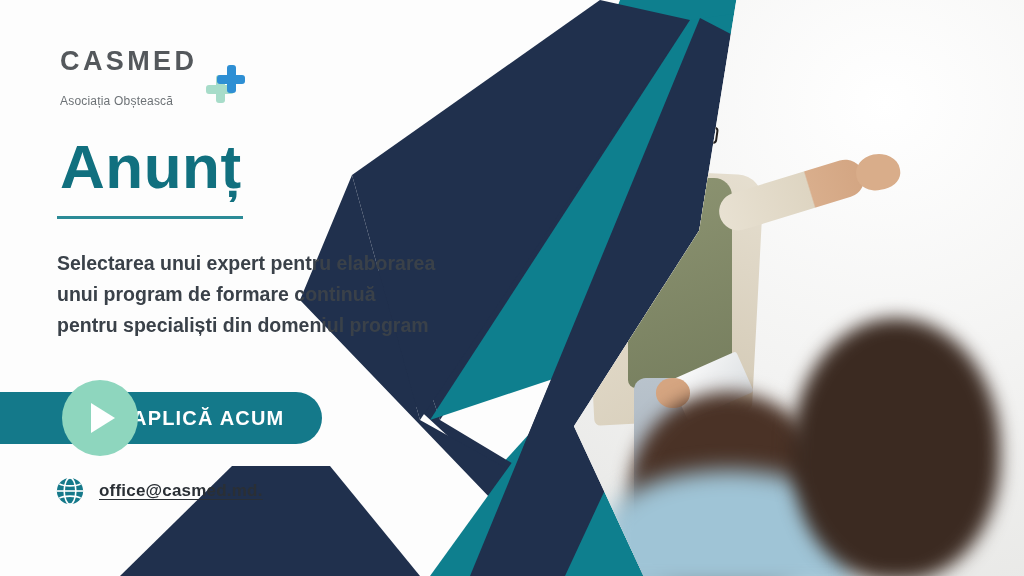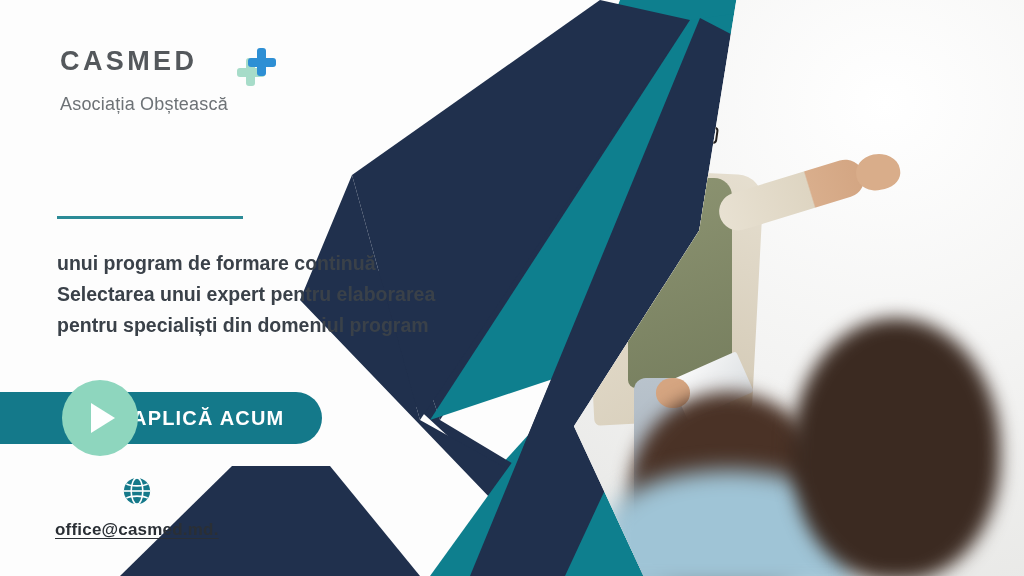--- a/index.html
+++ b/index.html
@@ -124,27 +124,27 @@
   .aud-a { left: 232px; top: 318px; width: 208px; height: 262px; background: #3b2a21; }
   .aud-b { left: 70px;  top: 392px; width: 196px; height: 200px; background: #4a3226; }
   .aud-shoulder {
     position: absolute; left: 44px; top: 470px; width: 250px; height: 120px;
     background: #9fc4d6; filter: blur(11px); border-radius: 50% 50% 0 0;
   }
 
   
   .content { position: absolute; inset: 0; z-index: 5; }
 
-  .logo { position: absolute; left: 60px; top: 48px; display: flex; align-items: flex-start; }
+  .logo { position: absolute; left: 60px; top: 48px; display: flex; align-items: flex-end; }
   .logo-text { line-height: 1; }
   .logo-word {
     font-size: 27px; font-weight: 700; letter-spacing: 3.4px; color: #54585c;
   }
   .logo-sub {
-    margin-top: 20px; font-size: 18px; letter-spacing: .2px; color: #6d7276;
+    margin-top: 20px; font-size: 12px; letter-spacing: .2px; color: #6d7276;
   }
   .logo-mark { position: relative; width: 40px; height: 40px; margin-left: 9px; margin-bottom: 2px; }
   .cross { position: absolute; width: 28px; height: 28px; }
   .cross::before, .cross::after {
     content: ""; position: absolute; background: currentColor; border-radius: 3px;
   }
   .cross::before { left: 9.5px; top: 0; width: 9px; height: 28px; }
   .cross::after  { left: 0; top: 9.5px; width: 28px; height: 9px; }
   .cross-mint { color: #a7dcc9; left: 0; top: 10px; }
   .cross-blue { color: #2e8fd4; left: 11px; top: 0; }
@@ -185,21 +185,21 @@
   }
   .play-tri {
     width: 0; height: 0; margin-left: 6px;
     border-left: 24px solid #ffffff;
     border-top: 15px solid transparent;
     border-bottom: 15px solid transparent;
   }
 
   .contact {
     position: absolute; left: 55px; top: 476px;
-    display: flex; align-items: center; gap: 14px; flex-direction: column;
+    display: flex; align-items: center; gap: 14px;
   }
   .globe { width: 30px; height: 30px; display: block; }
   .email {
     font-size: 17px; font-weight: 700; color: #2a2f35;
     text-decoration: underline; text-underline-offset: 3px;
     letter-spacing: .2px;
   }
 </style>
 </head>
 <body>
@@ -261,25 +261,26 @@
       <div class="logo-text">
         <div class="logo-word">CASMED</div>
         <div class="logo-sub">Asociația Obștească</div>
       </div>
       <div class="logo-mark">
         <span class="cross cross-mint"></span>
         <span class="cross cross-blue"></span>
       </div>
     </div>
 
+    <div class="headline">Anunț</div>
     <div class="rule"></div>
 
     <div class="body-copy">
+      <div>Selectarea unui expert pentru elaborarea</div>
       <div>unui program de formare continuă</div>
-      <div>Selectarea unui expert pentru elaborarea</div>
       <div>pentru specialiști din domeniul program</div>
     </div>
 
     <div class="cta">
       <span class="cta-label">APLICĂ ACUM</span>
       <span class="play-circle">
         <span class="play-tri"></span>
       </span>
     </div>
 

